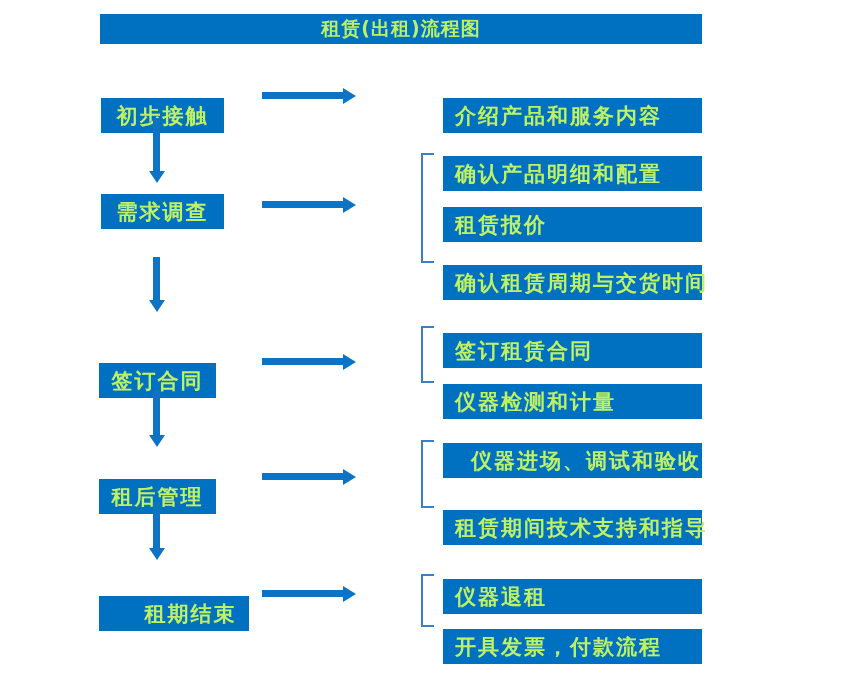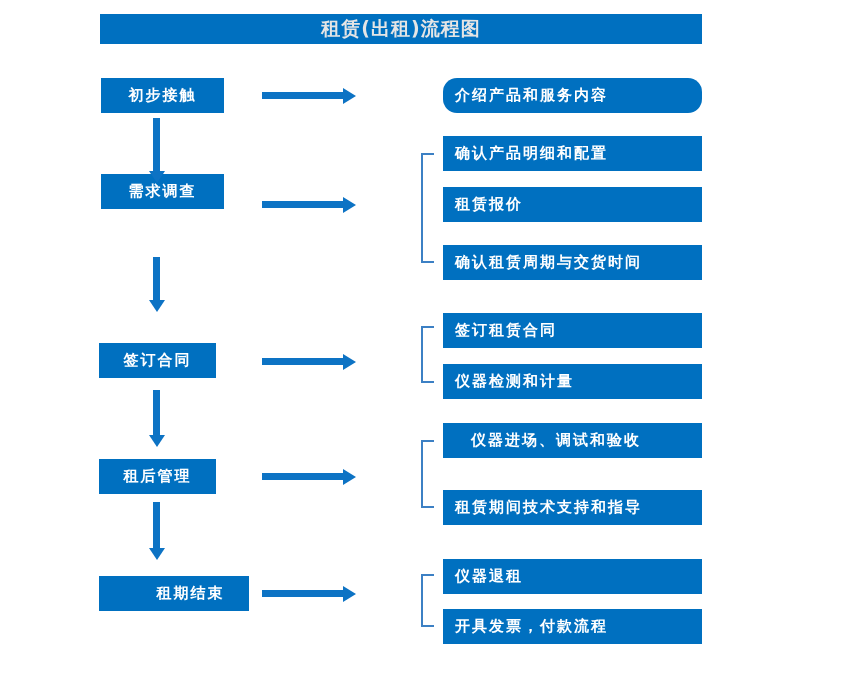--- a/index.html
+++ b/index.html
@@ -9,48 +9,49 @@
     height: 688px;
     background: #ffffff;
     font-family: "DejaVu Sans", sans-serif;
     overflow: hidden;
   }
   .title-bar {
     position: absolute;
     left: 100px; top: 14px;
     width: 602px; height: 30px;
     background: #0070c0;
-    color: #e5e5e5;
+    color: #bef264;
     font-size: 19px;
     font-weight: bold;
     letter-spacing: 1px;
     display: flex;
     align-items: center;
     justify-content: center;
   }
   .box {
     position: absolute;
     background: #0070c0;
-    color: #ffffff;
-    font-size: 15px;
+    color: #bef264;
+    font-size: 21px;
     font-weight: bold;
     letter-spacing: 2px;
     display: flex;
     align-items: center;
     white-space: nowrap;
+    margin-top: 20px;
   }
   .left-box { justify-content: center; left: 99px; width: 117px; height: 35px; }
   .lb1 { left: 101px; width: 123px; top: 78px; }
   .lb2 { left: 101px; width: 123px; top: 174px; }
   .lb3 { top: 343px; }
   .lb4 { top: 459px; }
   .lb5 { top: 576px; padding-left: 33px; }
 
   .right-box { left: 443px; width: 259px; height: 35px; padding-left: 12px; box-sizing: border-box; justify-content: flex-start; }
-  .rb1  { top: 78px; border-radius: 14px; }
+  .rb1  { top: 78px; }
   .rb2  { top: 136px; }
   .rb3  { top: 187px; }
   .rb4  { top: 245px; }
   .rb5  { top: 313px; }
   .rb6  { top: 364px; }
   .rb7  { top: 423px; padding-left: 28px; }
   .rb8  { top: 490px; }
   .rb9  { top: 559px; }
   .rb10 { top: 609px; }
 

